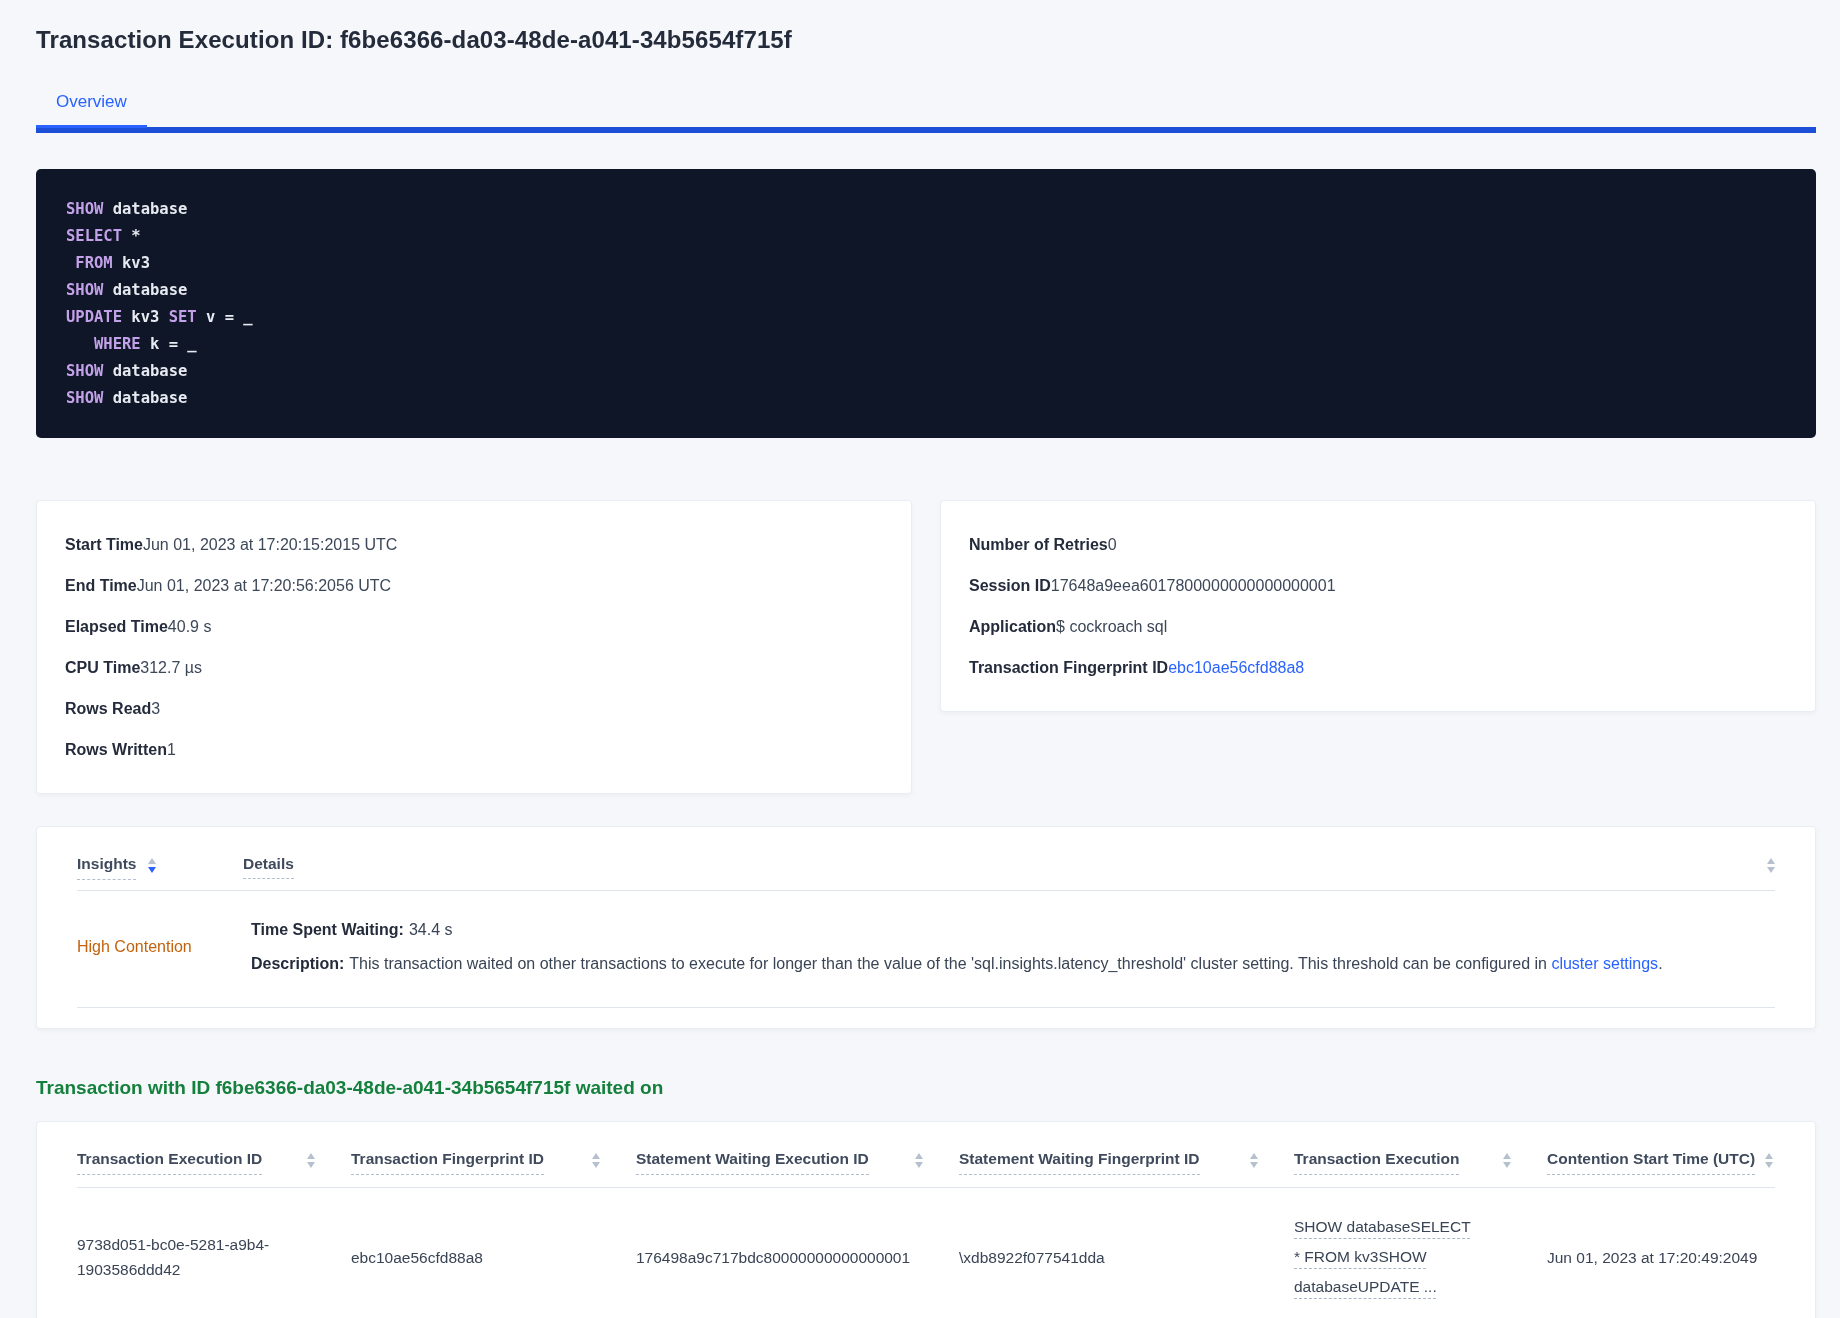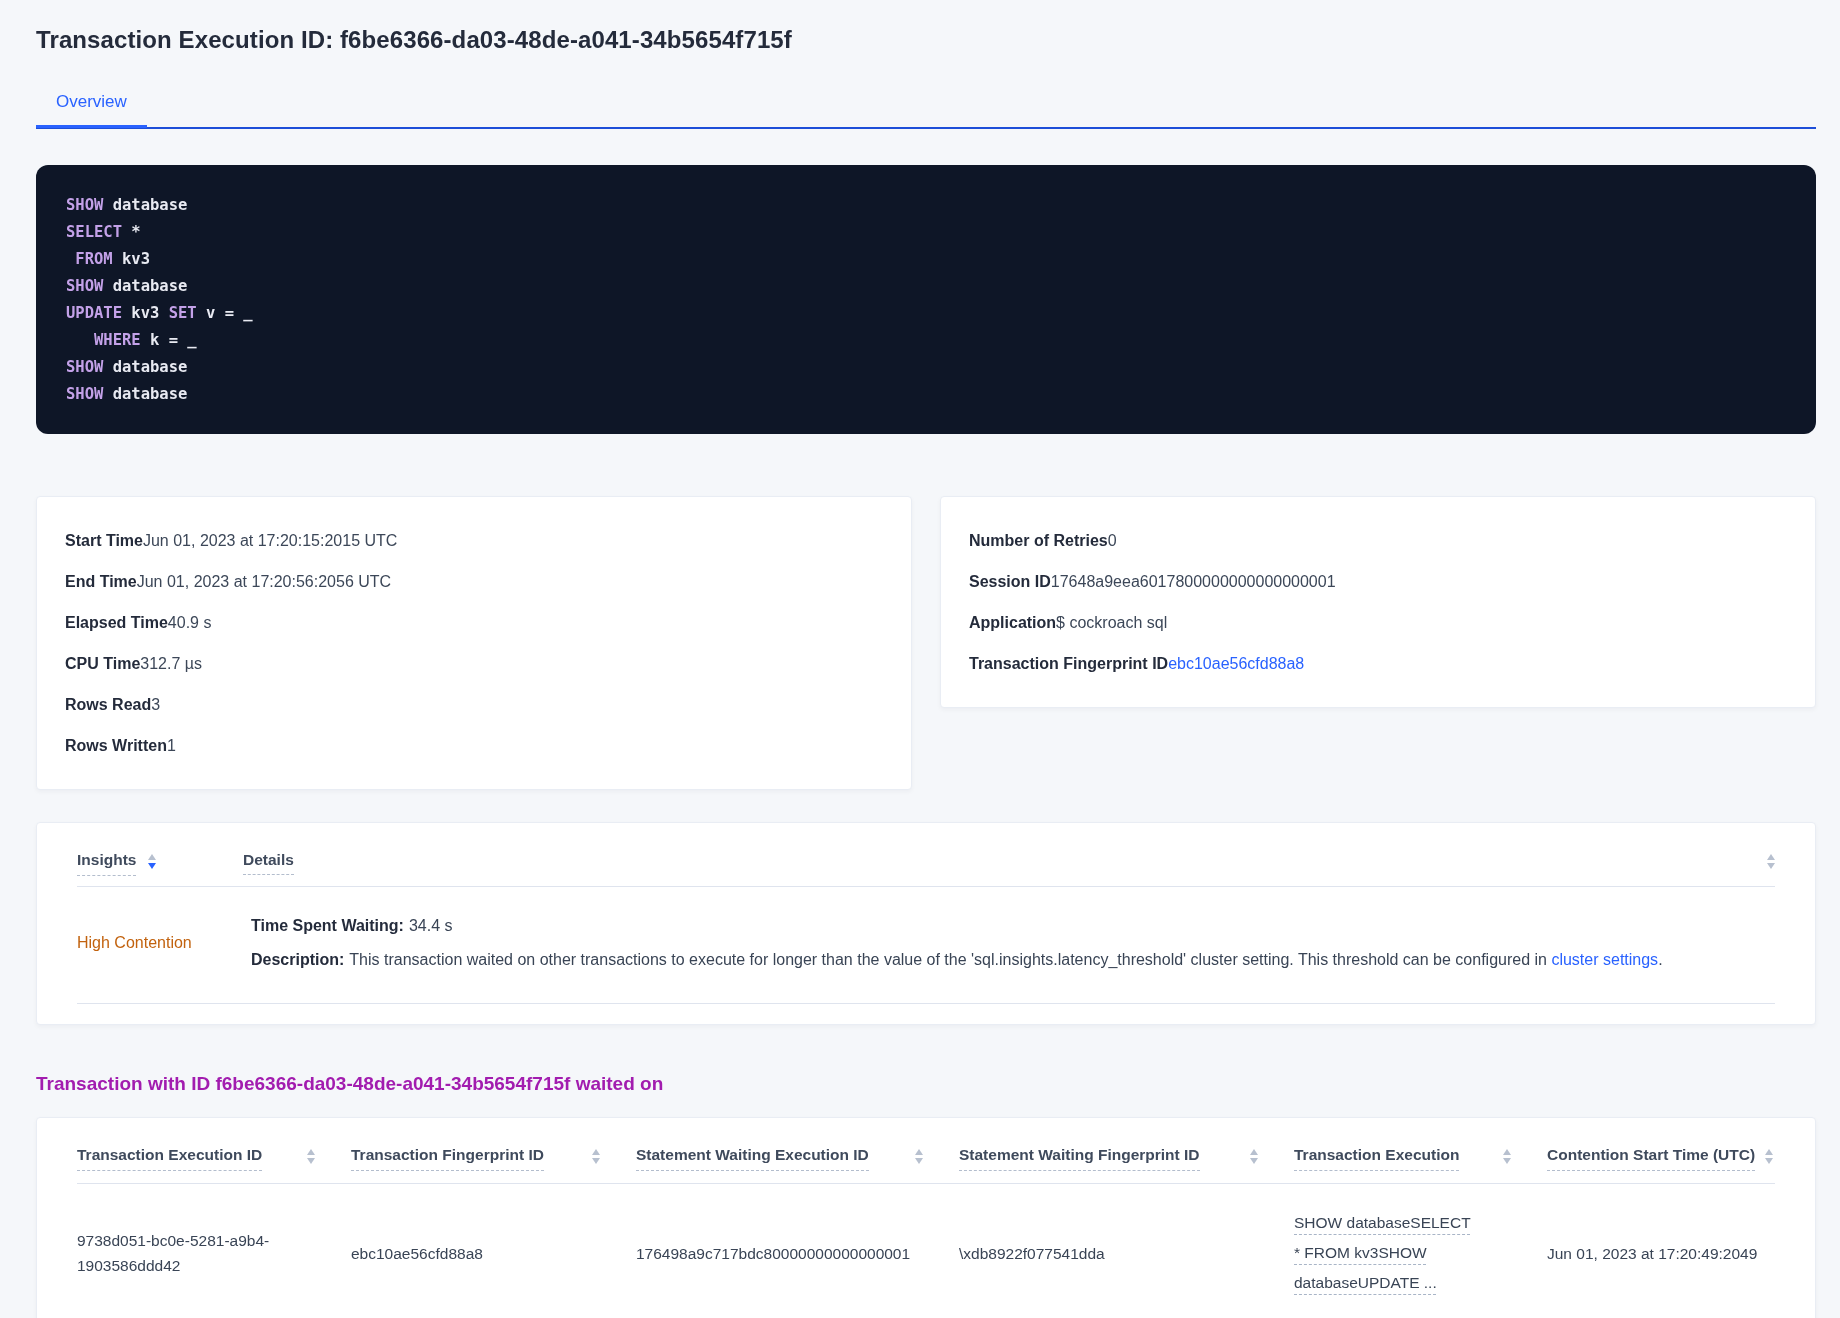--- a/index.html
+++ b/index.html
@@ -14,33 +14,33 @@
 
   
   .page-title {
     font-size:24px; font-weight:700; color:#242b3b;
     margin:8px 0 0 0; letter-spacing:.1px;
   }
 
   
   .tab-bar {
     display:flex; gap:38px; margin-top:26px;
-    border-bottom:2px solid #1d4ed8;
+    border-bottom:6px solid #1d4ed8;
     text-align:center;
   }
   .tab {
     padding:12px 20px 13px; font-size:17px; color:#394455;
     border-bottom:3px solid transparent; margin-bottom:-1px;
     cursor:pointer; white-space:nowrap;
   }
   .tab.active { color:#2962ff; border-bottom-color:#2962ff; border-radius:1px; }
 
   
   .sql-box {
-    margin-top:36px; background:#0e1627; border-radius:12px;
+    margin-top:36px; background:#0e1627; border-radius:5px;
     padding:27px 30px 26px; min-height:267px;
   }
   .code-line {
     font-family:"DejaVu Sans Mono", monospace;
     font-size:15.5px; line-height:27px; white-space:pre;
   }
   .code-line .kw { color:#c3a1e8; font-weight:700; }
   .code-line .tx { color:#e8eaf2; font-weight:700; }
 
   
@@ -92,21 +92,21 @@
   }
   .insight-name { color:#c2620e; font-size:16px; }
   .insight-details { font-size:16px; line-height:26px; color:#394455; }
   .detail-line { margin:0; }
   .detail-line + .detail-line { margin-top:8px; }
   .detail-label { font-weight:700; color:#242b3b; margin-right:5px;margin-left:8px; }
   .inline-link { color:#2962ff; cursor:pointer; }
 
   
   .section-heading {
-    margin:48px 0 0; font-size:19px; font-weight:700; color:#a21caf;
+    margin:48px 0 0; font-size:19px; font-weight:700; color:#15803d;
   }
   .waited-card { margin-top:22px; padding:16px 40px 20px; }
   .waited-grid { display:grid; grid-template-columns:274px 285px 323px 335px 253px 1fr; }
   .waited-header { padding:12px 0 12px; border-bottom:1px solid #dfe4ee; }
   .waited-header .th {
     display:flex; align-items:flex-start; justify-content:space-between;
     padding-right:36px;
   }
   .waited-header .th:last-child { padding-right:2px; }
   .waited-row {

